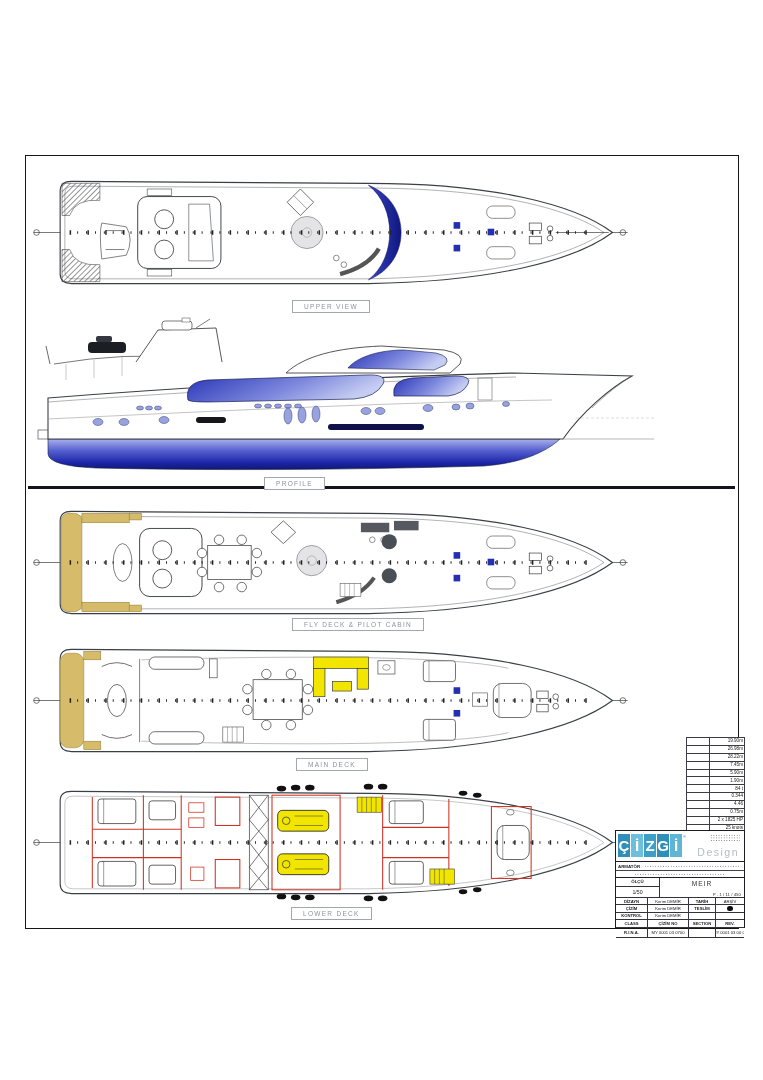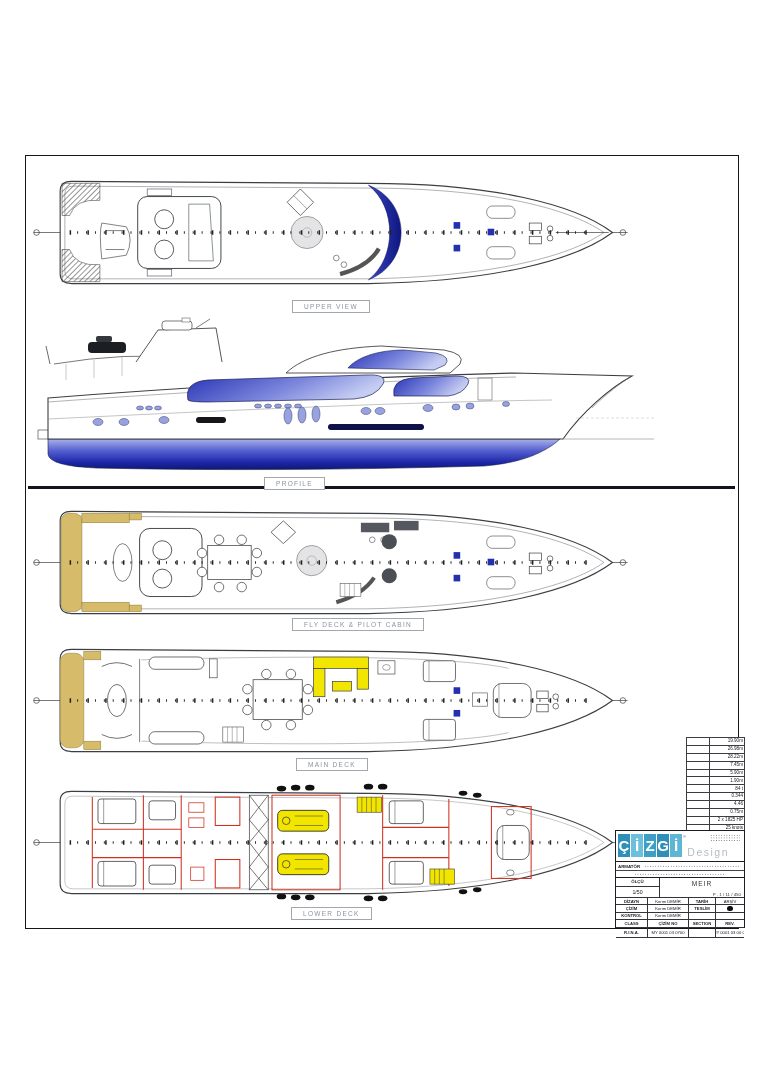--- a/index.html
+++ b/index.html
@@ -17,21 +17,21 @@
   .spec td{border:0.5px solid #3c3c44;height:6.9px;font-size:4.6px;color:#222;padding:0 1px;line-height:6.5px;}
   .spec td.v{text-align:right;width:33px;white-space:nowrap;}
   .spec td.e{width:24px;}
 
   
   .tblock{position:absolute;left:615px;top:830px;width:130px;height:98px;border:1.2px solid #1c1c22;background:#fff;z-index:6;box-sizing:border-box;}
   .logoRow{height:30px;position:relative;border-bottom:1px solid #1c1c22;}
   .tiles{position:absolute;left:2px;top:3px;display:flex;gap:1px;}
   .tile{width:12px;height:23px;color:#fff;font-weight:bold;font-size:15px;line-height:23px;text-align:center;}
   .regmark{font-size:4px;color:#555;align-self:flex-start;}
-  .designTxt{position:absolute;right:15px;bottom:3px;font-size:10.5px;letter-spacing:1.5px;color:#b6bcc4;}
+  .designTxt{position:absolute;right:5px;bottom:3px;font-size:10.5px;letter-spacing:1.5px;color:#b6bcc4;}
   .dots{background-image:radial-gradient(#777 0.45px, transparent 0.55px);background-size:2.6px 2.6px;}
   .logoDots{position:absolute;right:4px;top:3px;width:30px;height:7px;}
   .armRow{height:8px;display:flex;align-items:center;border-bottom:0.6px solid #44444c;}
   .armRow .al{font-size:4.4px;font-weight:bold;color:#222;padding-left:2px;white-space:nowrap;}
   .armRow .strip{flex:1;height:2.6px;margin:0 4px;}
   .armRow2{height:6px;display:flex;align-items:center;border-bottom:1px solid #1c1c22;}
   .armRow2 .strip{width:70%;height:2.6px;margin-left:18px;}
   .r1{display:grid;grid-template-columns:44px 1fr;height:19px;border-bottom:0.7px solid #33333b;}
   .r1 .lcol{border-right:0.6px solid #33333b;display:flex;flex-direction:column;}
   .scaleLbl{height:8px;border-bottom:0.6px solid #33333b;font-size:4.4px;color:#222;text-align:center;line-height:8px;font-weight:bold;}

